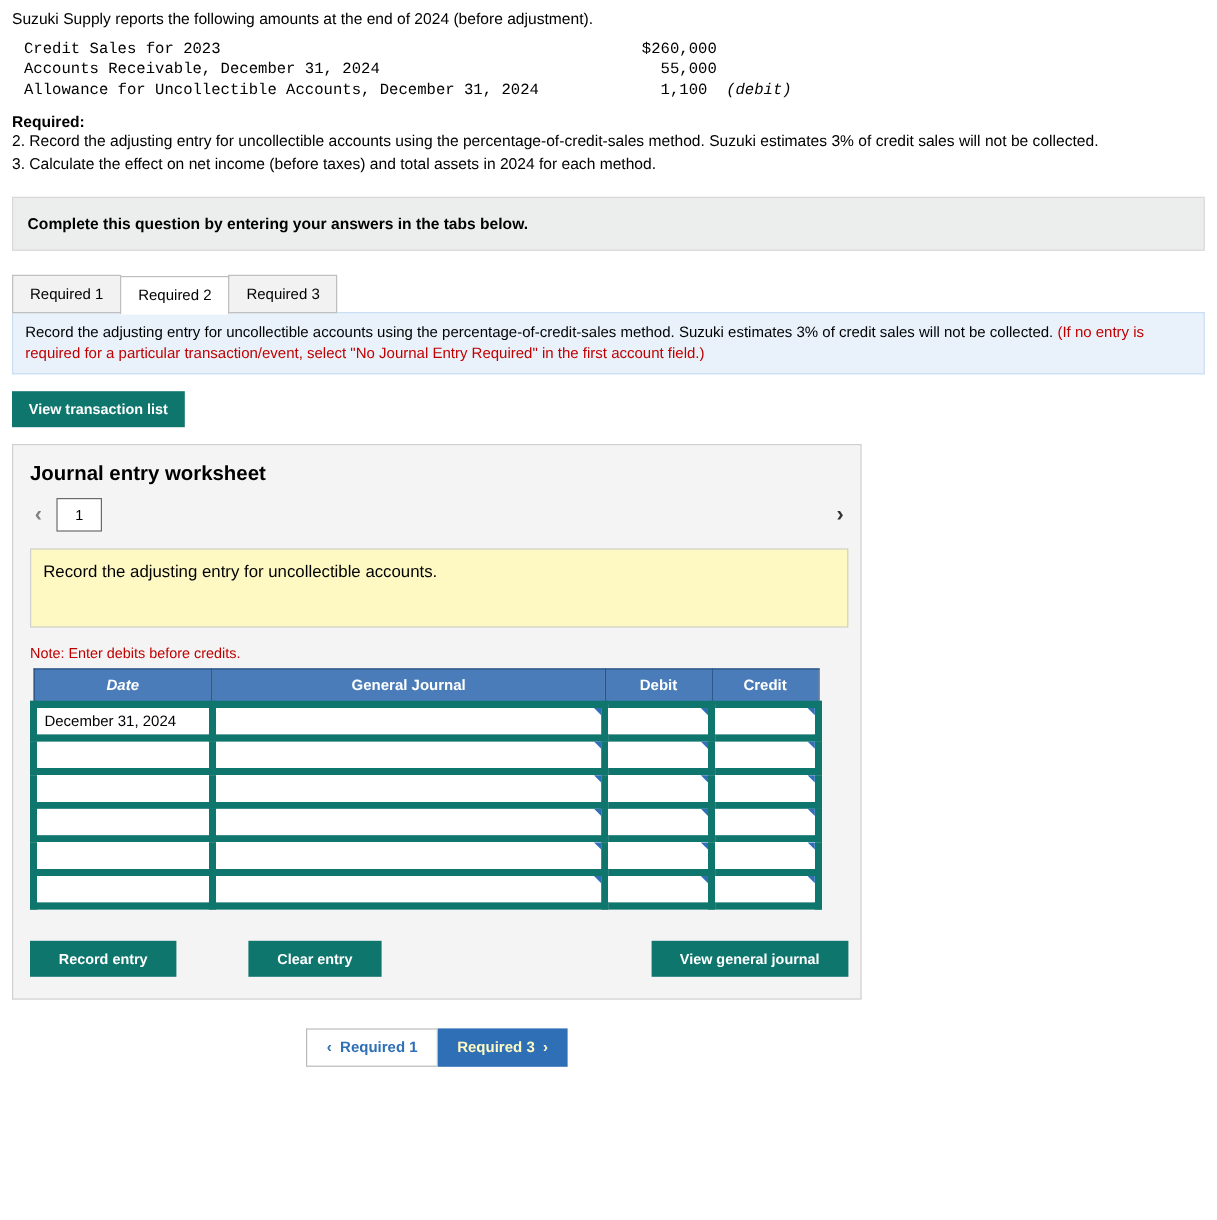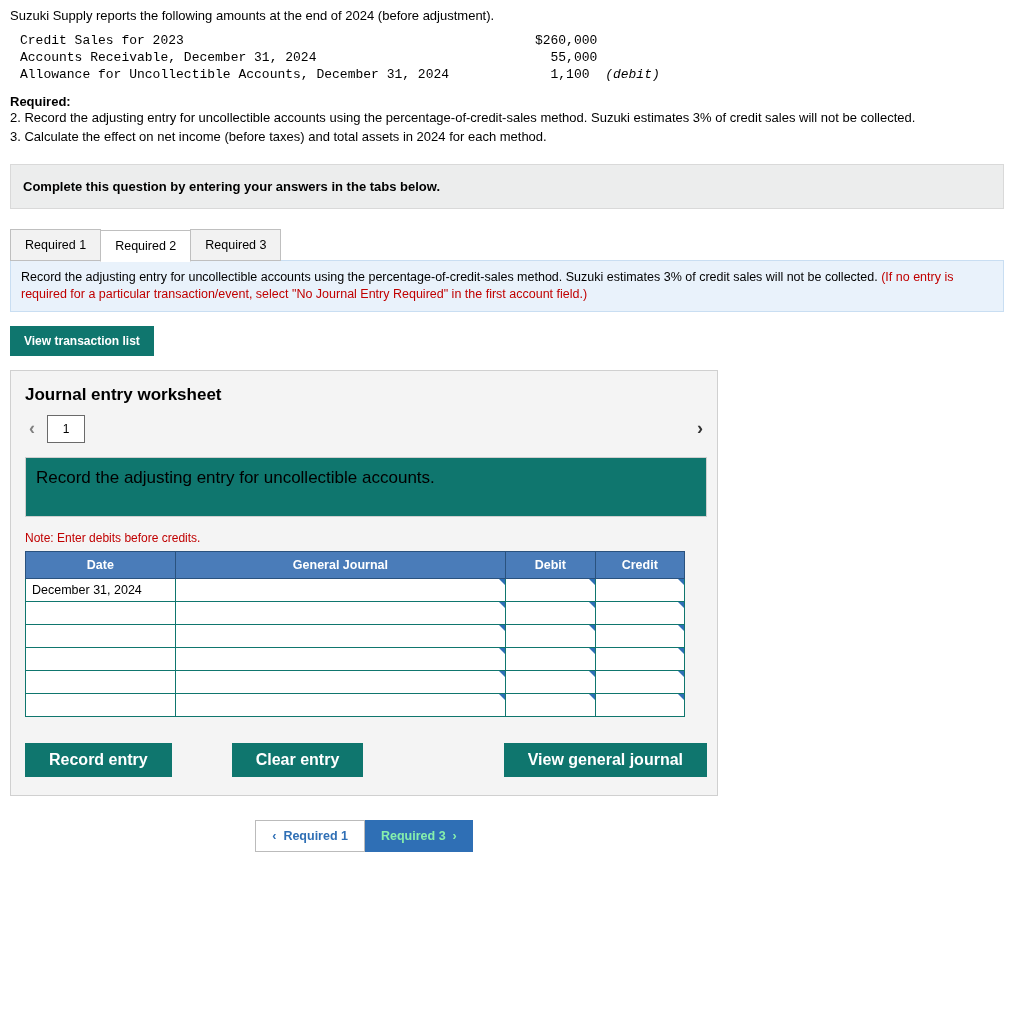--- a/index.html
+++ b/index.html
@@ -87,71 +87,71 @@
     background: #fff;
     width: 36px;
     height: 26px;
     line-height: 26px;
     text-align: center;
     font-size: 12px;
   }
   .spacer { flex: 1; }
   .record-desc {
     border: 1px solid #cfcfcf;
-    background: #0f766e;
-    padding: 10px 10px 28px 10px;
+    background: #fef9c3;
+    padding: 10px 10px 38px 10px;
     margin-bottom: 14px;
-    font-size: 17px;
+    font-size: 14px;
   }
   .note-red { color: #c00000; font-size: 12px; margin-bottom: 6px; }
   table.je { border-collapse: collapse; width: 660px; }
   table.je th {
     background: #4a7cb9;
     color: #fff;
     font-weight: bold;
     font-size: 12.5px;
     border: 1px solid #2a527e;
     padding: 6px 4px;
     text-align: center;
   }
   table.je td {
-    border: 1px solid #0f766e;
+    border: 6px solid #0f766e;
     background: #fff;
     height: 22px;
     font-size: 12.5px;
     padding: 0 6px;
     position: relative;
   }
   table.je td.editable::after {
     content: '';
     position: absolute;
     right: 0; top: 0;
     border-top: 6px solid #2f6fb5;
     border-left: 6px solid transparent;
   }
-  .col-date { width: 140px; }
+  .col-date { width: 140px; font-style: italic; }
   .col-gj { width: 320px; }
   .col-d { width: 80px; }
   .col-c { width: 80px; }
   .btn-row { display: flex; gap: 60px; margin-top: 26px; align-items: center; }
   .btn-row .spacer2 { flex: 1; }
-  .btn-blue.sm { margin: 0; padding: 8px 24px; font-size: 16px; }
+  .btn-blue.sm { margin: 0; padding: 8px 24px; font-size: 12px; }
   .footer-nav { display: flex; justify-content: center; margin-top: 24px; width: 708px; }
   .foot-btn {
     background: #fff;
     border: 1px solid #bbb;
     color: #2f6fb5;
     font-weight: bold;
     font-size: 12.5px;
     padding: 8px 16px;
     cursor: pointer;
   }
   .foot-btn.next {
     background: #2f6fb5;
-    color: #86efac;
+    color: #fef9c3;
     border: none;
   }
 </style>
 </head>
 <body>
 
 
 
 <p class="intro">Suzuki Supply reports the following amounts at the end of 2024 (before adjustment).</p>
 

